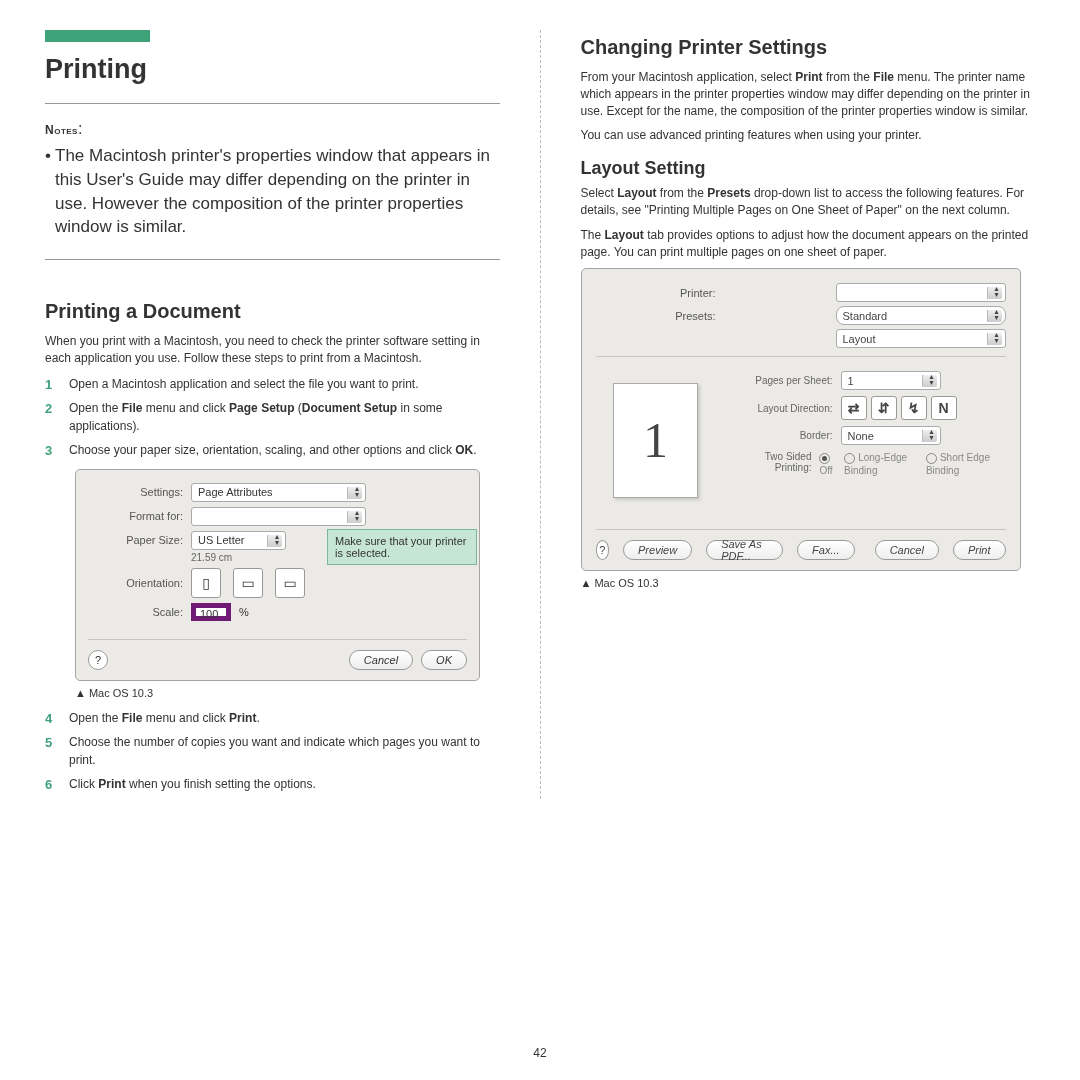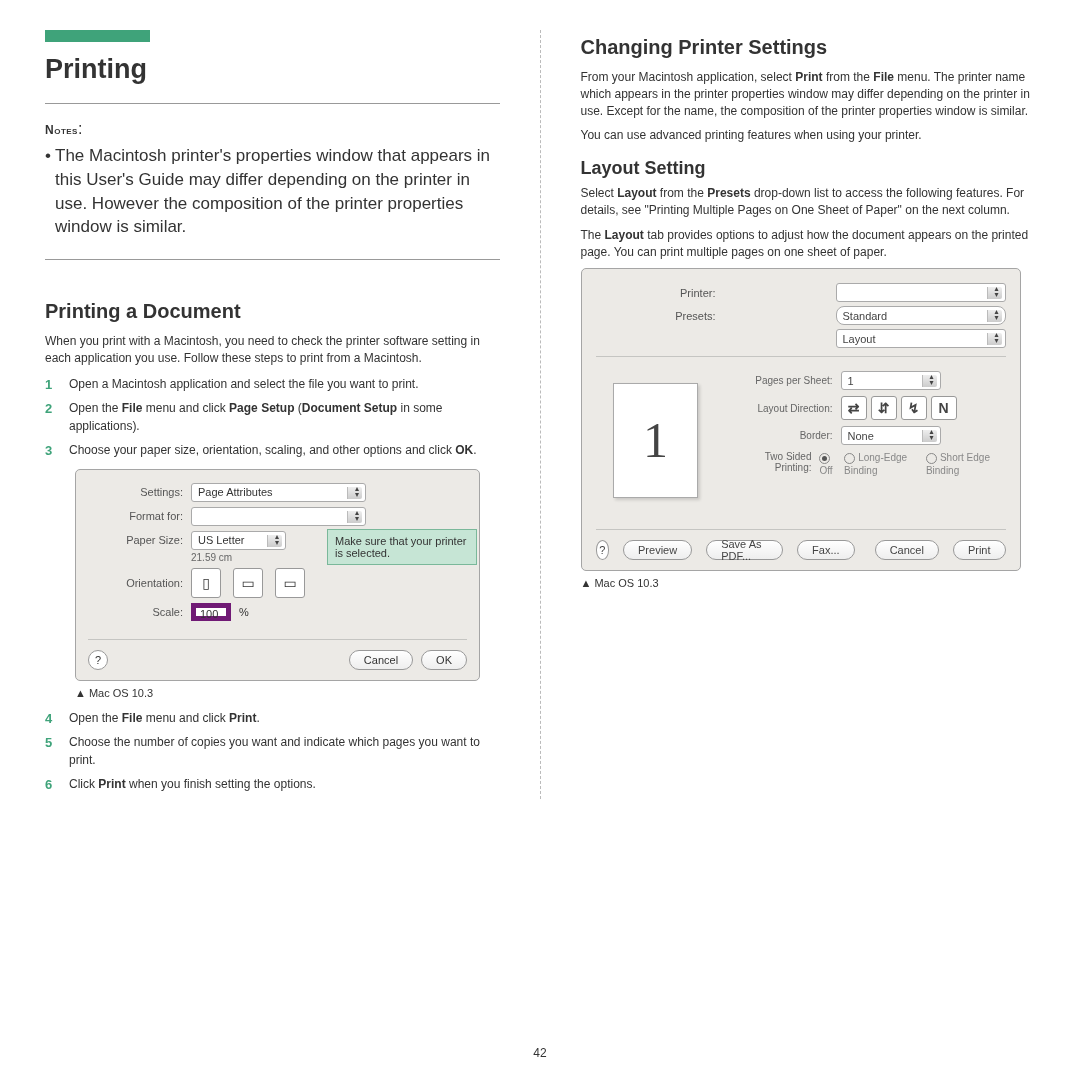--- a/index.html
+++ b/index.html
@@ -31,21 +31,21 @@
   .mac-select { flex: 1; max-width: 175px; height: 19px; background: #fff; border: 1px solid #aaa; border-radius: 3px; display: flex; align-items: center; padding: 0 6px; position: relative; font-size: 11px; }
   .mac-select::after { content: ""; position: absolute; right: 3px; top: 3px; width: 14px; height: 12px; background: linear-gradient(#eee, #ccc); border-left: 1px solid #bbb; border-radius: 0 2px 2px 0; }
   .mac-select .arrows { position: absolute; right: 6px; top: 2px; font-size: 8px; line-height: 6px; z-index: 1; color: #444; }
   .sub-row { font-size: 10px; color: #666; margin-left: 103px; margin-top: -3px; }
   .orient-group { display: flex; gap: 12px; }
   .orient-btn { width: 30px; height: 30px; background: #fff; border: 1px solid #999; border-radius: 3px; display: flex; align-items: center; justify-content: center; font-size: 14px; }
   .scale-input { width: 40px; height: 18px; background: #fff; border: 5px solid #701a75; padding: 0 4px; font-size: 11px; }
   .dialog-footer { display: flex; align-items: center; margin-top: 18px; padding-top: 10px; border-top: 1px solid #c5c5c2; }
   .help-btn { width: 20px; height: 20px; border: 1px solid #999; border-radius: 50%; display: flex; align-items: center; justify-content: center; font-size: 11px; background: #fff; }
   .spacer { flex: 1; }
-  .mac-btn { height: 20px; padding: 0 14px; background: linear-gradient(#fff,#eee); border: 1px solid #999; border-radius: 12px; font-size: 11px; margin-left: 8px; display: flex; align-items: center; }
+  .mac-btn { height: 20px; padding: 0 14px; background: linear-gradient(#fff,#eee); border: 1px solid #999; border-radius: 12px; font-size: 11px; margin-left: 8px; display: flex; align-items: center; font-style: italic; }
   .callout { position: absolute; right: -85px; top: -5px; width: 150px; background: #c6e5d5; border: 1px solid #7ab89a; padding: 5px 7px; font-size: 11px; z-index: 2; }
   .rel { position: relative; }
 
   
   .mac-dialog2 { width: 440px; background: #eceae6; border: 1px solid #a5a5a5; border-radius: 5px; padding: 10px 14px; font-size: 11px; color: #444; margin-top: 8px; }
   .d2-row { display: flex; align-items: center; margin: 4px 0; gap: 8px; justify-content: space-between; }
   .d2-label { width: 120px; text-align: right; font-size: 11px; color: #555; }
   .d2-content { display: flex; gap: 12px; margin-top: 8px; padding-top: 8px; border-top: 1px solid #c5c5c2; }
   .d2-preview { width: 120px; height: 150px; display: flex; align-items: center; justify-content: center; }
   .d2-page { width: 85px; height: 115px; background: #fff; border: 1px solid #aaa; box-shadow: 2px 2px 3px rgba(0,0,0,0.15); display: flex; align-items: center; justify-content: center; font-size: 50px; font-family: 'Times New Roman', serif; }

